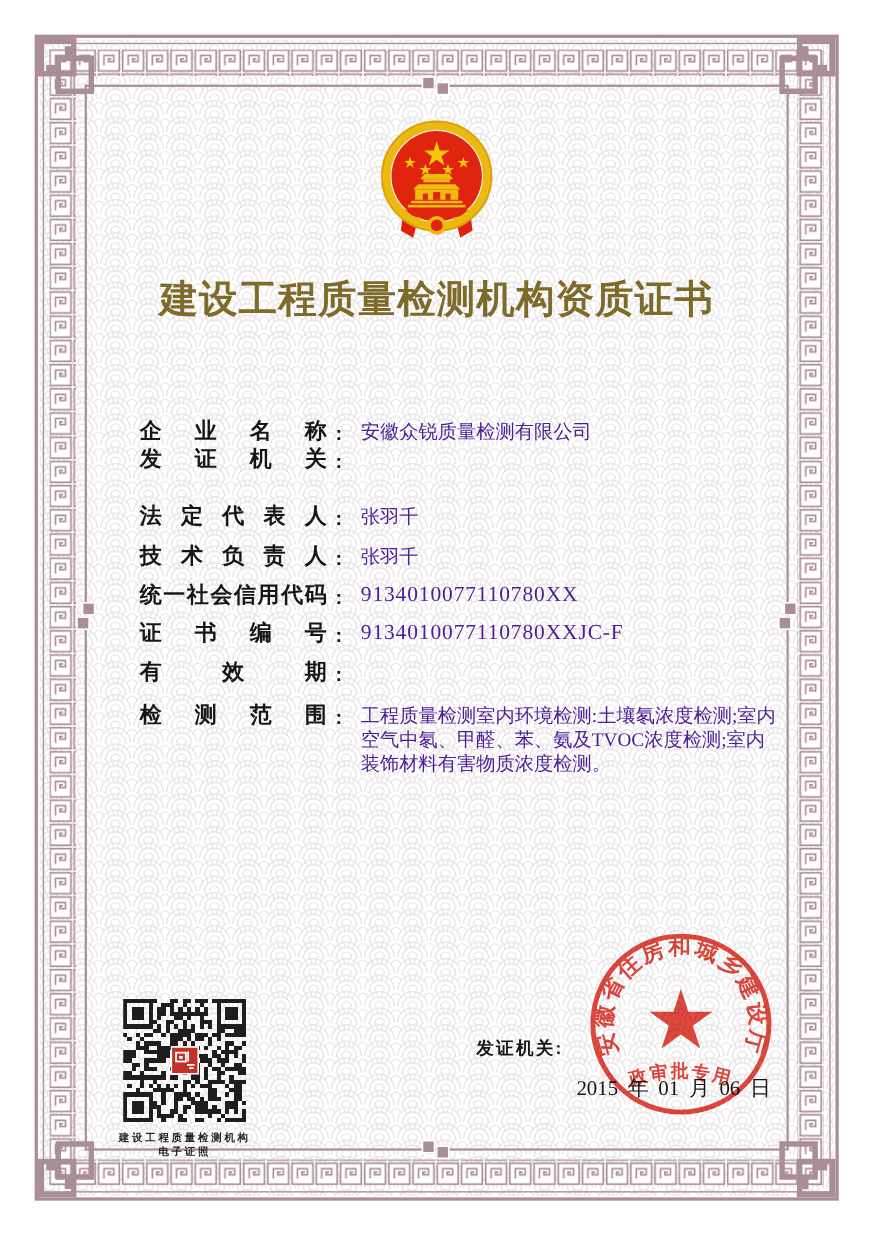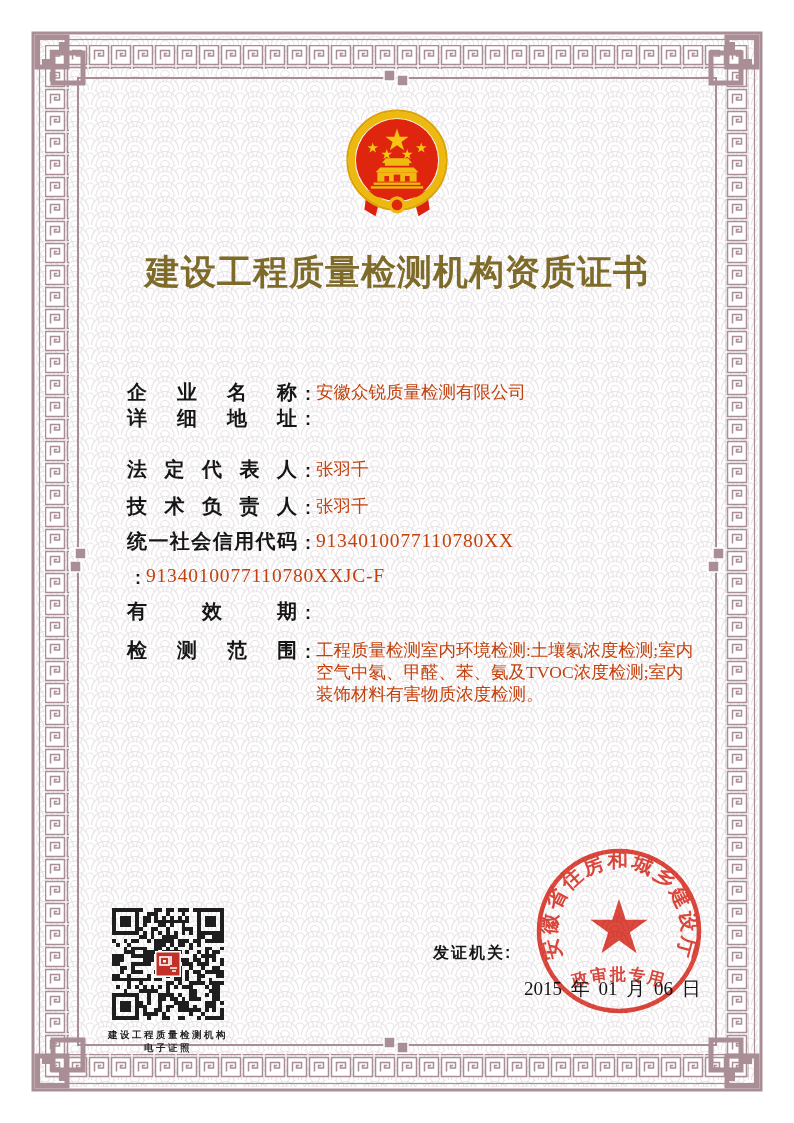--- a/index.html
+++ b/index.html
@@ -8,21 +8,21 @@
   .bg-svg{position:absolute;left:0;top:0;width:794px;height:1123px;}
   .emblem{position:absolute;left:341px;top:97px;width:112px;height:130px;}
   .title{position:absolute;left:0;top:249px;width:794px;text-align:center;
          font-size:35px;font-weight:bold;letter-spacing:1px;color:#7e6b2a;}
   .row{position:absolute;left:127px;display:flex;align-items:flex-start;}
   .row.center{align-items:center;}
   .flabel{flex:0 0 170px;width:170px;font-weight:bold;font-size:20px;line-height:23px;
           color:#161616;text-align:justify;text-align-last:justify;}
   .colon{font-weight:bold;font-size:18px;line-height:23px;margin:2px 5px 0 8px;color:#161616;}
   .fvalue{width:378px;font-family:"Liberation Serif","DejaVu Serif",serif;
-          font-size:17.5px;line-height:22px;color:#c2410c;}
+          font-size:17.5px;line-height:22px;color:#4c1d95;margin-left:12px;}
   .row.code .fvalue{font-size:19.5px;letter-spacing:0.8px;}
   .qr-block{position:absolute;left:112px;top:908px;width:112px;height:112px;}
   #qr-svg{width:112px;height:112px;shape-rendering:crispEdges;display:block;}
   .qr-logo{position:absolute;left:43px;top:43px;width:26px;height:26px;}
   .qr-caption{position:absolute;left:64px;top:1002px;width:208px;text-align:center;
               font-size:9.5px;font-weight:bold;letter-spacing:2.5px;line-height:12.5px;color:#222;margin-top:27px;}
   .issuer-label{position:absolute;left:433px;top:943px;font-size:16px;font-weight:bold;
                 letter-spacing:2px;color:#161616;}
   .issue-date{position:absolute;left:524px;top:976px;font-size:19px;
               font-family:"Liberation Serif","DejaVu Serif",serif;color:#141414;word-spacing:4px;}
@@ -120,39 +120,40 @@
   </svg>
 
   <div class="title">建设工程质量检测机构资质证书</div>
 
   <div class="row" style="top:381px">
     <span class="flabel">企业名称</span>
     <span class="colon">:</span>
     <span class="fvalue">安徽众锐质量检测有限公司</span>
   </div>
   <div class="row center" style="top:406px">
-    <span class="flabel">详细地址</span>
+    <span class="flabel">发证机关</span>
     <span class="colon">:</span>
   </div>
   <div class="row" style="top:458px">
     <span class="flabel">法定代表人</span>
     <span class="colon">:</span>
     <span class="fvalue">张羽千</span>
   </div>
   <div class="row" style="top:495px">
     <span class="flabel">技术负责人</span>
     <span class="colon">:</span>
     <span class="fvalue">张羽千</span>
   </div>
   <div class="row code" style="top:530px">
     <span class="flabel">统一社会信用代码</span>
     <span class="colon">:</span>
     <span class="fvalue">9134010077110780XX</span>
   </div>
   <div class="row code" style="top:565px">
+    <span class="flabel">证书编号</span>
     <span class="colon">:</span>
     <span class="fvalue">9134010077110780XXJC-F</span>
   </div>
   <div class="row" style="top:600px">
     <span class="flabel">有效期</span>
     <span class="colon">:</span>
   </div>
   <div class="row" style="top:639px">
     <span class="flabel">检测范围</span>
     <span class="colon">:</span>

